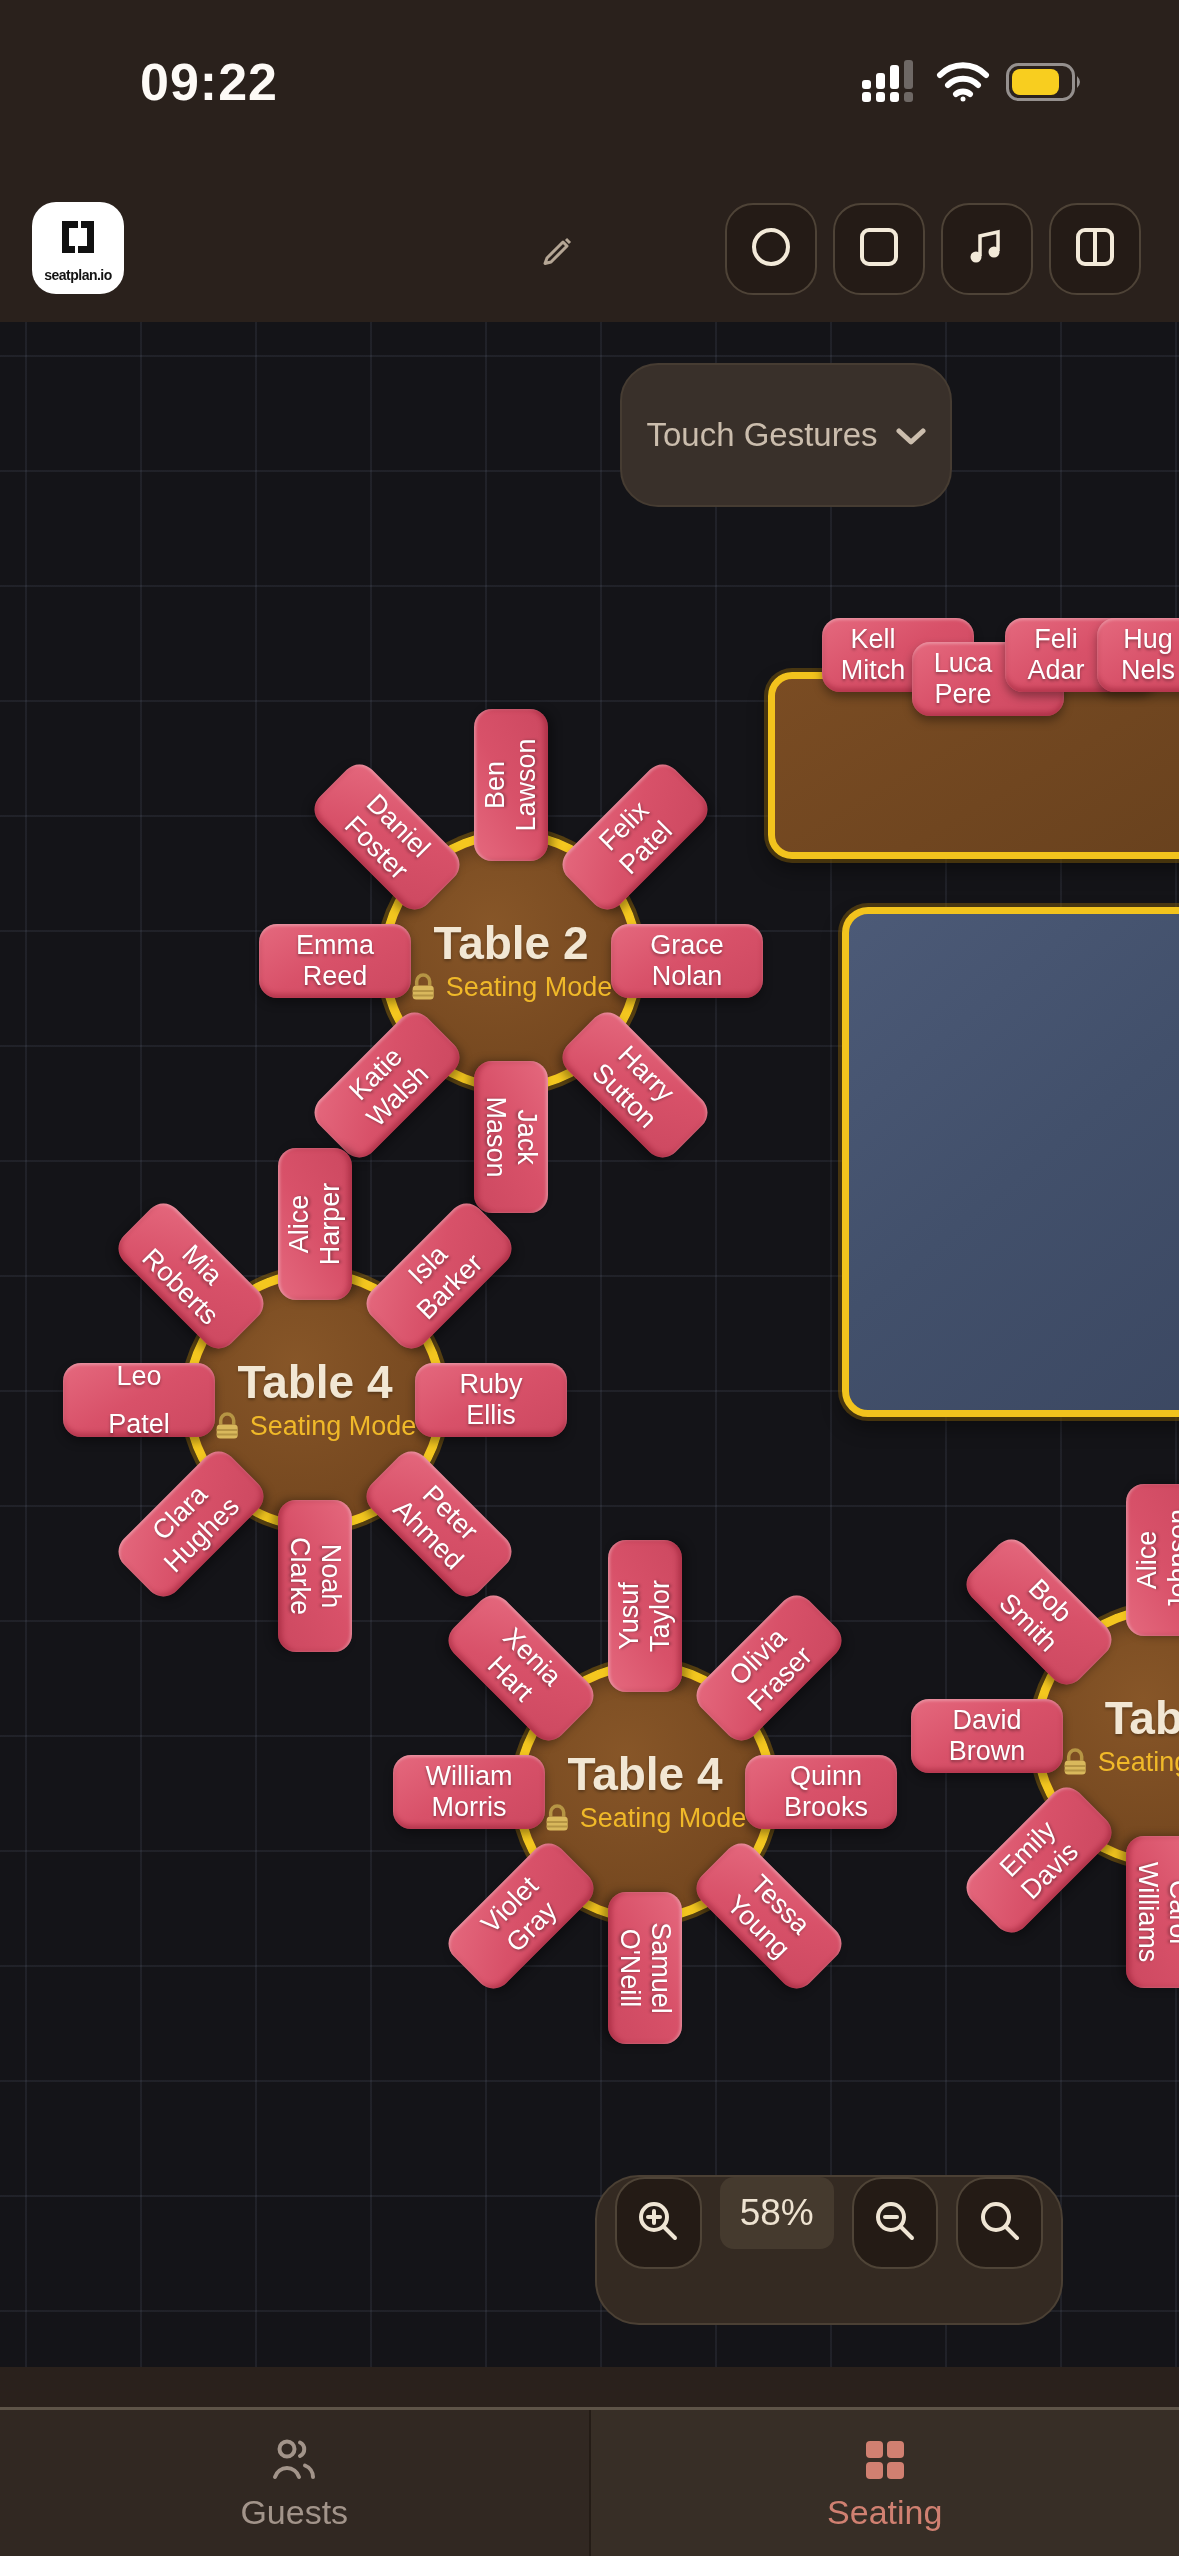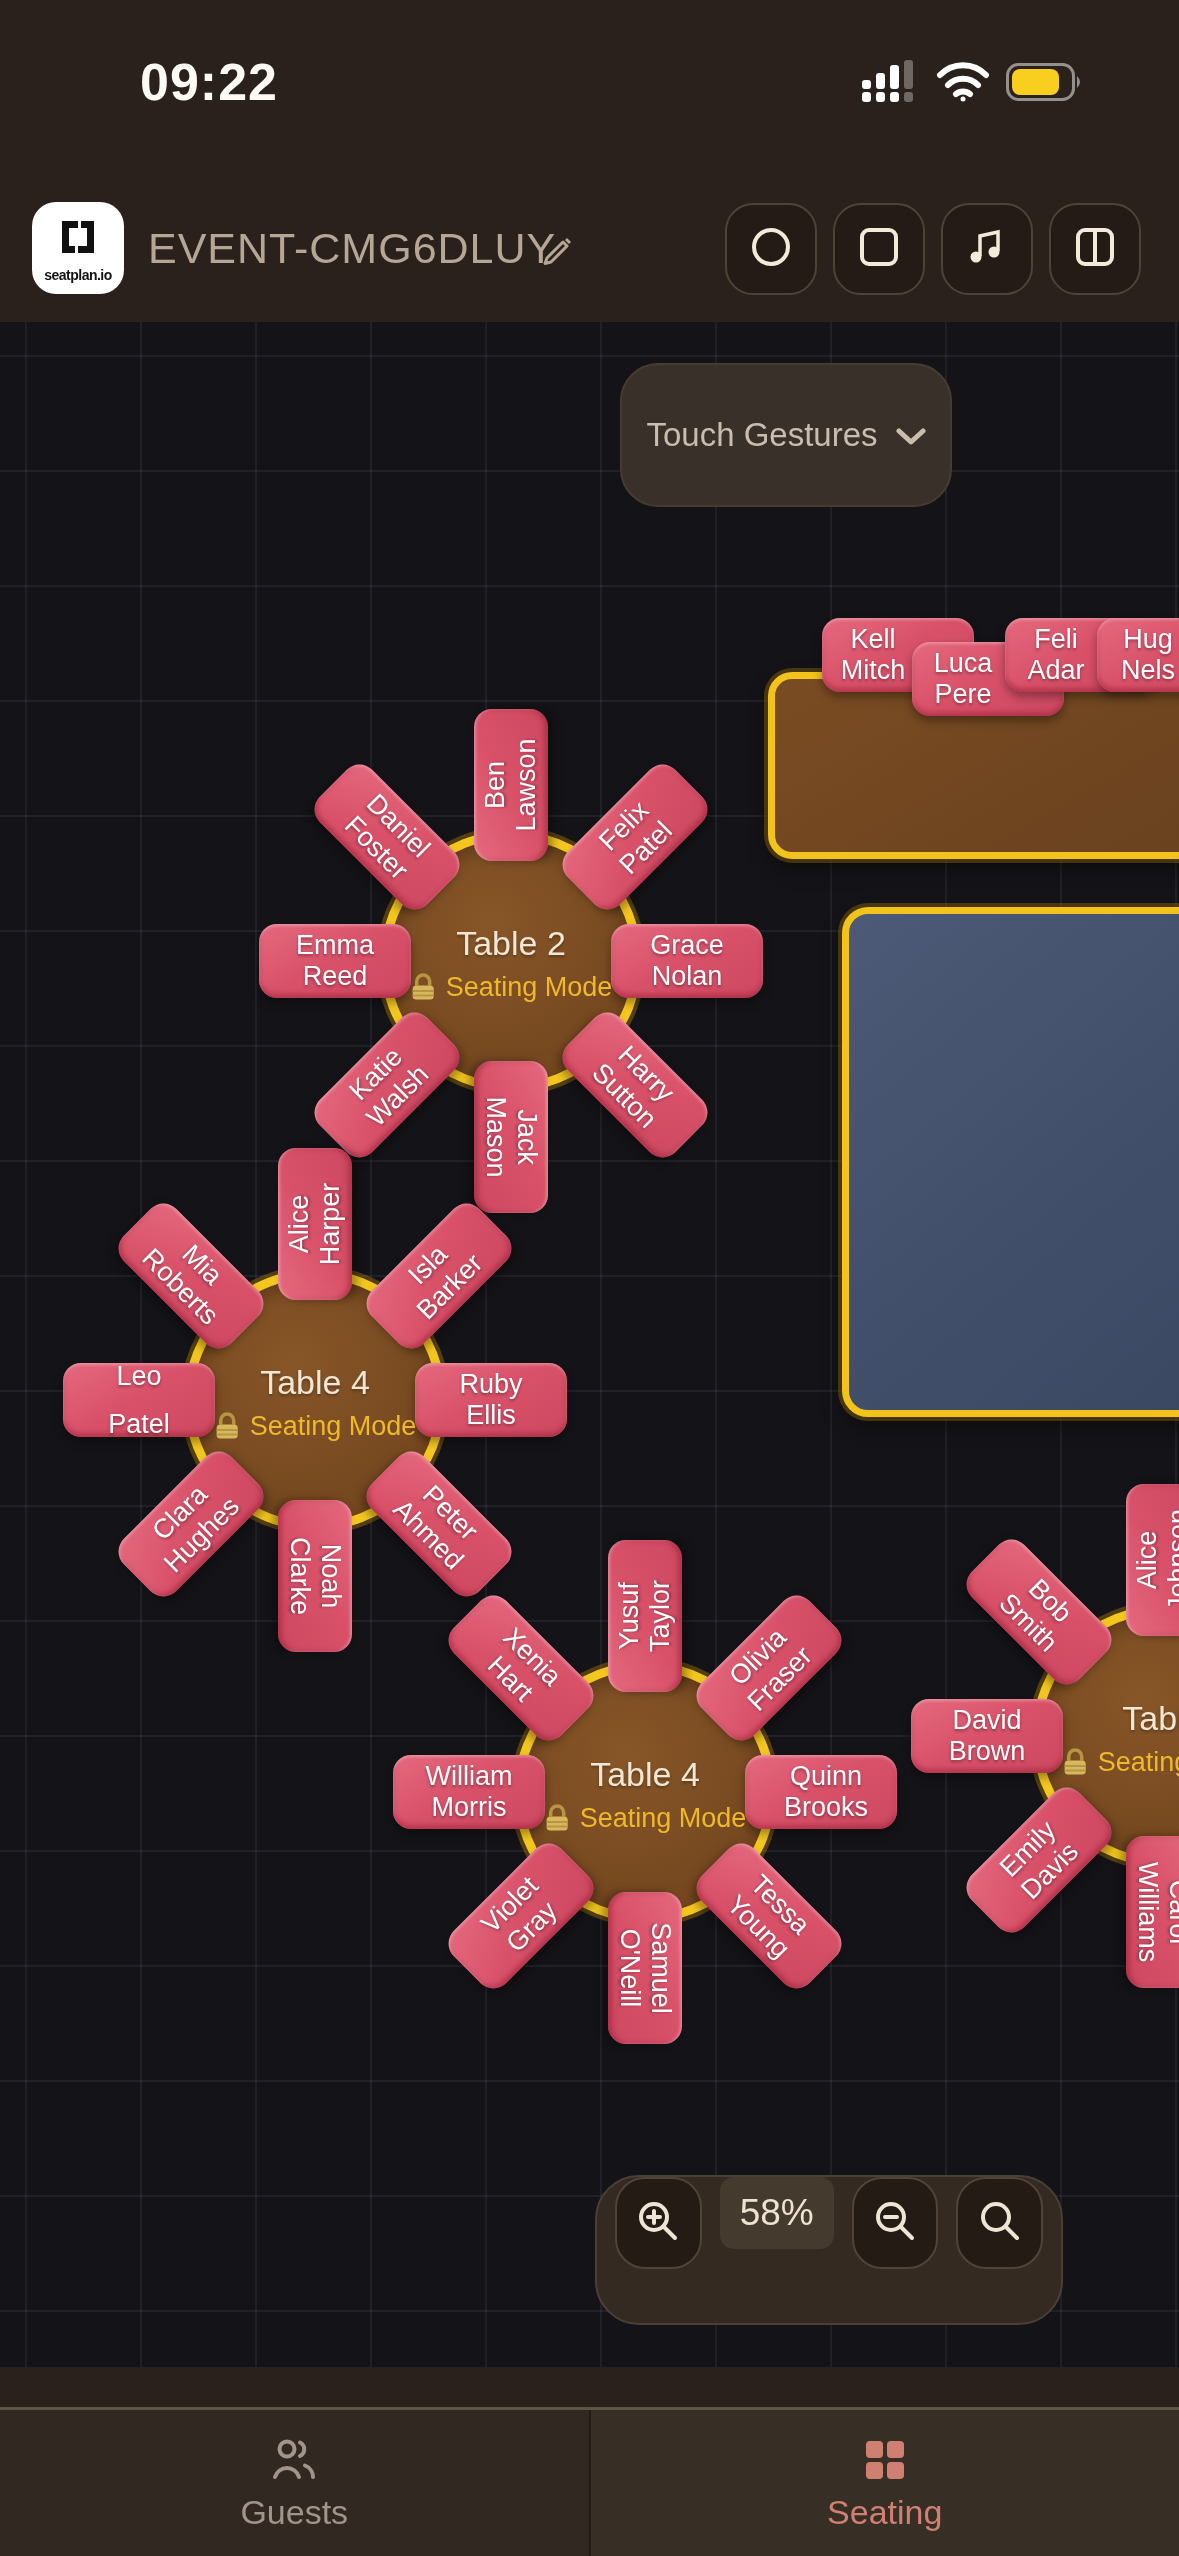--- a/index.html
+++ b/index.html
@@ -39,21 +39,21 @@
     box-shadow:0 0 0 4px rgba(140,100,10,.45), 0 10px 20px rgba(0,0,0,.4);}
   .rect-table{position:absolute;border:7px solid #f2c31d;border-radius:24px;
     background:linear-gradient(150deg,#7a4c23,#66401d);
     box-shadow:0 0 0 4px rgba(140,100,10,.45), 0 10px 20px rgba(0,0,0,.4);}
 
   .table-circle{position:absolute;width:262px;height:262px;border-radius:50%;
     background:radial-gradient(circle at 42% 35%, #875628, #6e421c);
     border:9px solid #f4c71f;box-sizing:border-box;
     box-shadow:0 0 0 4px rgba(150,105,10,.5), inset 0 8px 16px rgba(0,0,0,.22);
     transform:translate(-50%,-50%);}
-  .table-label{position:absolute;transform:translate(-50%,-50%);font-size:34px;font-weight:400;
+  .table-label{position:absolute;transform:translate(-50%,-50%);font-size:46px;font-weight:700;
     color:#f2e7d4;white-space:nowrap;z-index:3;text-shadow:0 2px 3px rgba(0,0,0,.3);}
   .table-mode{position:absolute;transform:translate(-50%,-50%);display:flex;align-items:center;
     gap:9px;z-index:3;white-space:nowrap;}
   .table-mode span{font-size:27px;font-weight:500;color:#f0b929;}
 
   .seat{position:absolute;width:152px;height:74px;border-radius:18px;z-index:2;
     background:linear-gradient(150deg,#e5697e 0%,#d85169 48%,#cc4860 100%);
     box-shadow:inset 0 2px 3px rgba(255,255,255,.30), inset 0 -4px 5px rgba(120,10,30,.35),
                0 5px 10px rgba(0,0,0,.35);
     display:flex;flex-direction:column;align-items:center;justify-content:center;box-sizing:border-box;}
@@ -116,21 +116,20 @@
   <div class="header">
     <div class="logo">
       <span><svg width="48" height="48" viewBox="0 0 48 48" fill="#111">
      <path d="M8 8 h16 v7 h-9 v18 h-7 z"></path>
             <path d="M40 40 h-16 v-7 h9 v-18 h7 z"></path>
      <rect x="27" y="8" width="13" height="7"></rect>
             <rect x="8" y="33" width="13" height="7"></rect>
           </svg></span>
       <span class="logo-text">seatplan.io</span>
     </div>
-    <div class="title">EVENT-CMG6DLUY</div>
     <span class="edit"><svg width="36" height="36" viewBox="0 0 36 36" fill="none" stroke="currentColor" stroke-width="3" stroke-linejoin="round">
      <path d="M7 26 L23 10 l4 4 L11 30 l-6 1.5 z"></path>
           <path d="M26 7 l4 4"></path>
         </svg></span>
     <div class="tools" id="tools">
         <div class="tool">
           <span><svg width="44" height="44" viewBox="0 0 44 44">
               <circle cx="22" cy="22" r="17" fill="none" stroke="currentColor" stroke-width="4"></circle>
             </svg></span>
         </div>

